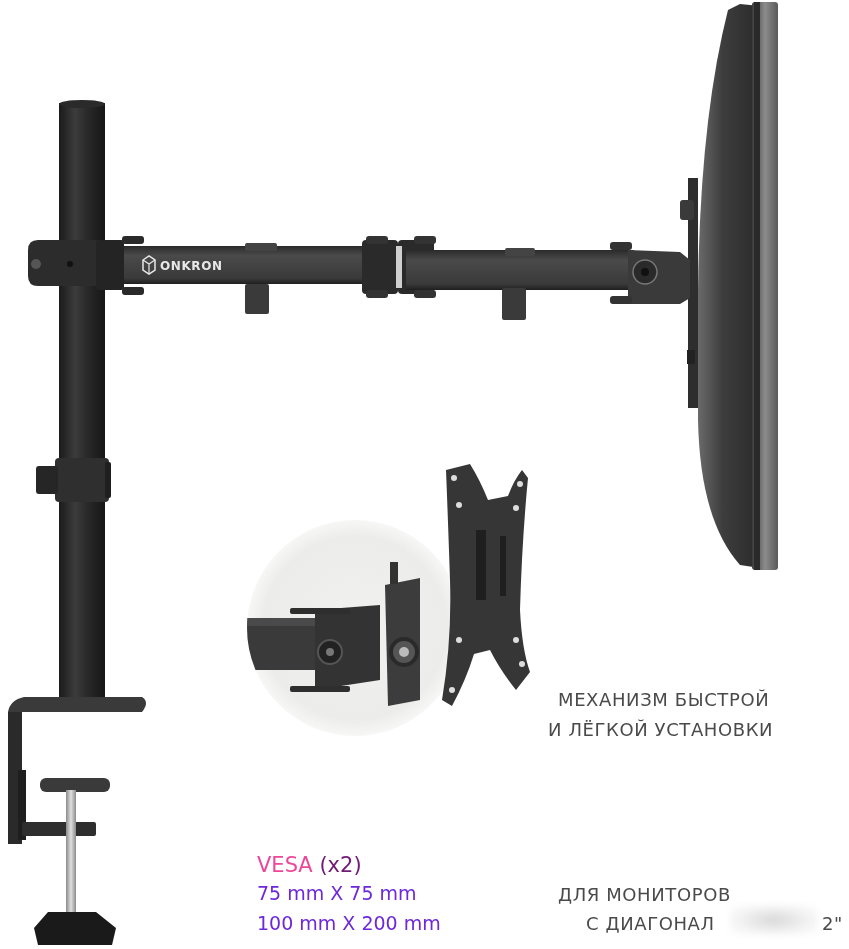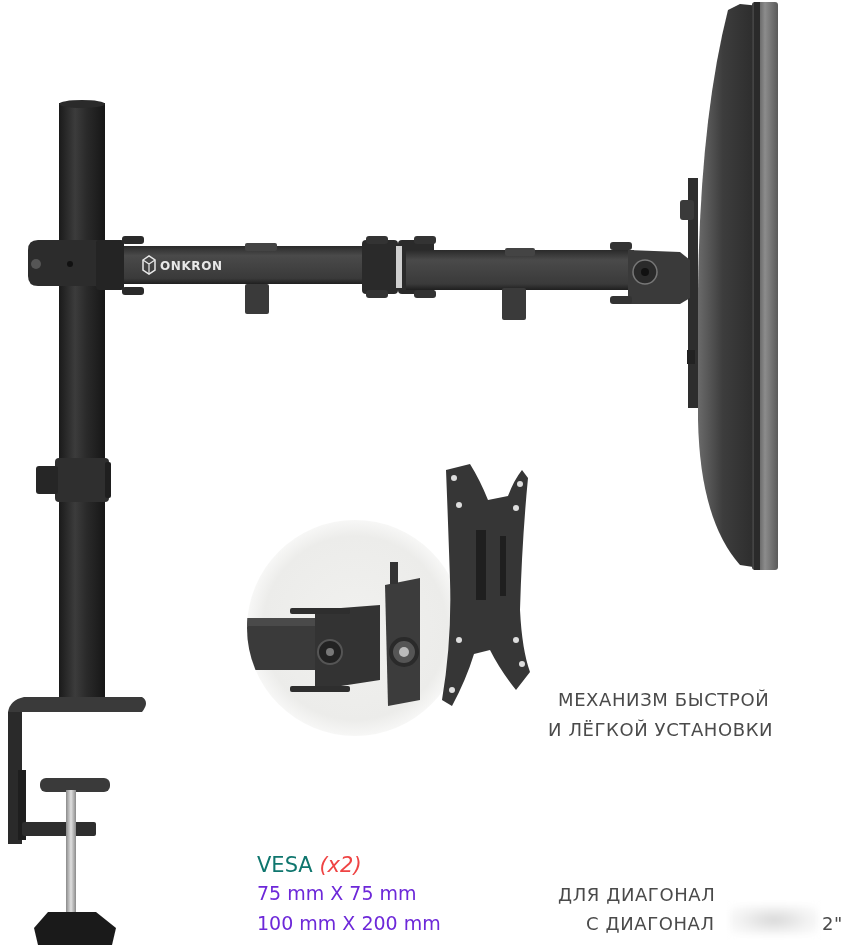--- a/index.html
+++ b/index.html
@@ -1,21 +1,21 @@
 <!DOCTYPE html>
 <html><head>
 <meta charset="utf-8">
 <style>
   html,body{margin:0;padding:0;background:#ffffff;}
   body{width:849px;height:949px;position:relative;overflow:hidden;font-family:"DejaVu Sans","Liberation Sans",sans-serif;}
   .scene{position:absolute;left:0;top:0;width:717px;height:949px;}
   .caption{position:absolute;color:#4a4a4a;font-size:18px;letter-spacing:0.6px;line-height:26px;white-space:nowrap;}
   .vesa-title{position:absolute;font-size:21px;line-height:26px;white-space:nowrap;}
-  .vesa-accent{color:#0f766e;}
-  .vesa-mult{color:#ef4444;font-style:italic;}
+  .vesa-accent{color:#ec4899;}
+  .vesa-mult{color:#701a75;}
   .vesa-line{position:absolute;color:#6d28d9;font-size:19px;line-height:26px;white-space:nowrap;}
   .blur-patch{position:absolute;left:730px;top:905px;width:88px;height:30px;background:radial-gradient(ellipse at center,#d8d8d8 0%,#f2f2f2 55%,#ffffff 100%);filter:blur(3px);}
   .logo-text{font-family:"DejaVu Sans","Liberation Sans",sans-serif;font-weight:bold;fill:#e8e8e8;font-size:12px;letter-spacing:0.6px;}
 </style>
 </head>
 <body>
 
 <div class="scene">
   <svg width="849" height="949" viewBox="0 0 849 949" xmlns="http://www.w3.org/2000/svg">
     <defs>
@@ -158,16 +158,16 @@
 <div class="caption" style="left:558px;top:687px;">МЕХАНИЗМ БЫСТРОЙ</div>
 <div class="caption" style="left:548px;top:717px;">И ЛЁГКОЙ УСТАНОВКИ</div>
 
 <div class="vesa-title" style="left:257px;top:852px;">
   <span class="vesa-accent">VESA</span>
   <span class="vesa-mult">(x2)</span>
 </div>
 <div class="vesa-line" style="left:257px;top:880px;">75 mm X 75 mm</div>
 <div class="vesa-line" style="left:257px;top:910px;">100 mm X 200 mm</div>
 
-<div class="caption" style="left:558px;top:882px;">ДЛЯ ДИАГОНАЛ</div>
+<div class="caption" style="left:558px;top:882px;">ДЛЯ МОНИТОРОВ</div>
 <div class="caption" style="left:558px;top:911px;margin-left:28px;">С ДИАГОНАЛ</div>
 <div class="blur-patch"></div>
 <div class="caption" style="left:822px;top:911px;">2"</div>
 
 </body></html>

